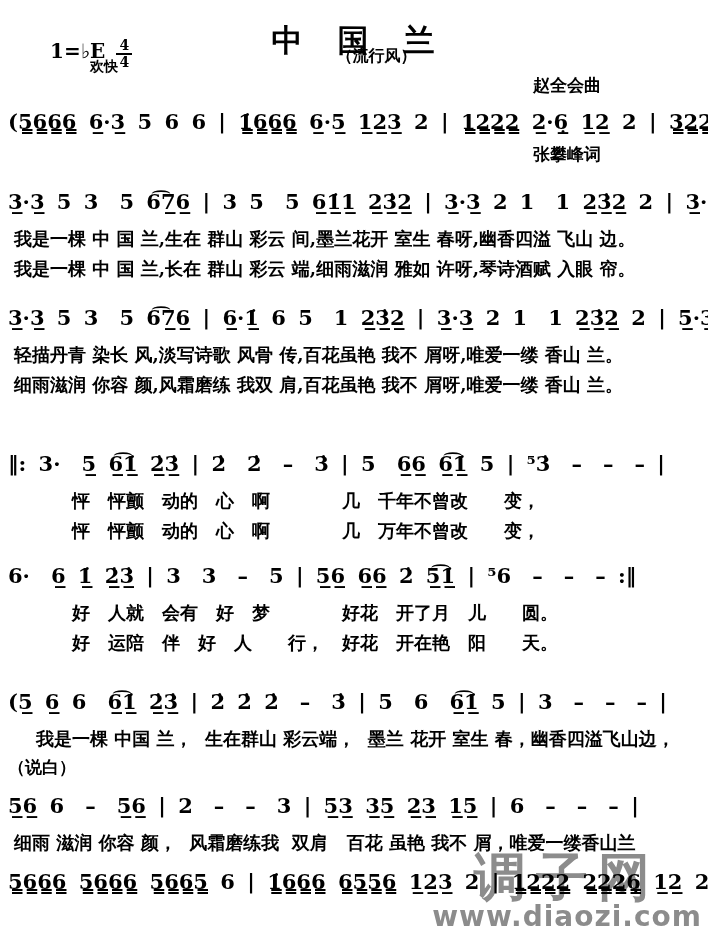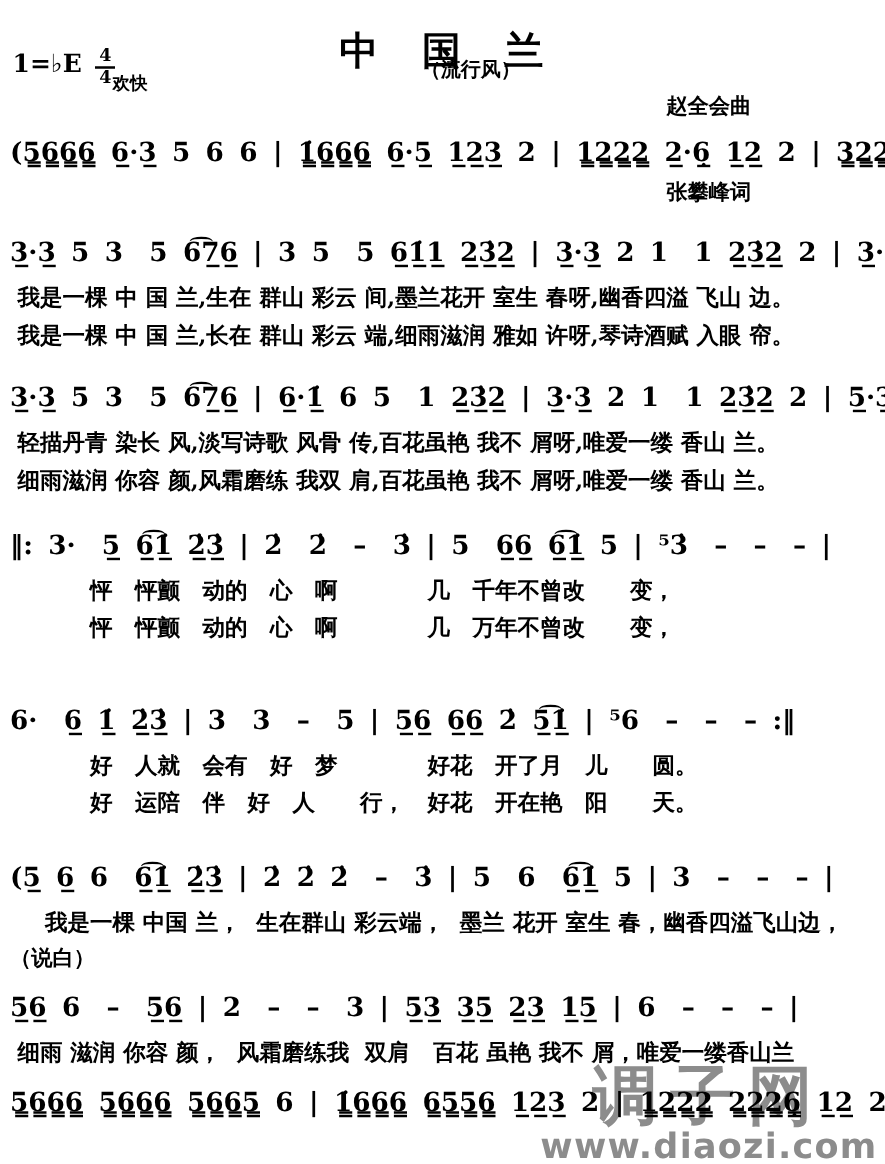--- a/index.html
+++ b/index.html
@@ -10,21 +10,21 @@
   
   .title{
     position:absolute;left:0;right:0;top:8px;margin:12px;text-align:center;
     font-size:31px;font-weight:bold;letter-spacing:2px;white-space:pre;
   }
   .subtitle{
     position:absolute;left:0;right:0;top:46px;text-align:center;
     font-size:16px;font-weight:bold;white-space:pre;margin-left:45px;
   }
   .keysig{position:absolute;left:10px;top:38px;height:40px;}
-  .key{font-size:20px;font-weight:bold;}
+  .key{font-size:20px;font-weight:bold;margin-left:40px;}
   .ts{display:inline-flex;flex-direction:column;align-items:center;vertical-align:middle;
       margin-left:6px;font-size:14px;font-weight:bold;line-height:1.05;}
   .ts-top{border-bottom:2px solid #000;padding:0 3px;}
   .ts-bot{padding:0 3px;}
   .tempo{position:absolute;left:80px;top:20px;font-size:14px;font-weight:bold;white-space:pre;}
   .credits{position:absolute;left:533px;top:28px;font-size:17px;font-weight:bold;line-height:1.35;white-space:pre;}
   
   .system{position:absolute;left:8px;right:0;z-index:2;}
   .notation{
     font-family:"DejaVu Serif","DejaVu Sans",serif;
@@ -35,21 +35,21 @@
     font-size:18px;font-weight:bold;line-height:30px;white-space:pre;
     font-family:"DejaVu Serif","DejaVu Sans",serif;
   }
   .lyric.ind-sm{padding-left:6px;}
   .lyric.ind-md{padding-left:28px;}
   .lyric.ind-lg{padding-left:64px;}
   .spoken{font-size:17px;font-weight:bold;line-height:26px;white-space:pre;padding-left:0;}
   .s1{top:100px;}
   .s2{top:180px;}
   .s3{top:296px;}
-  .s4{top:414px;}
+  .s4{top:442px;}
   .s5{top:554px;}
   .s6{top:680px;}
   .s7{top:784px;}
   .s8{top:860px;}
   
   .watermark{
     position:absolute;right:6px;bottom:0px;text-align:center;z-index:1;
     color:#8c8c8c;font-weight:bold;line-height:1.0;
   }
   .wm-name{font-size:52px;letter-spacing:10px;white-space:pre;}

